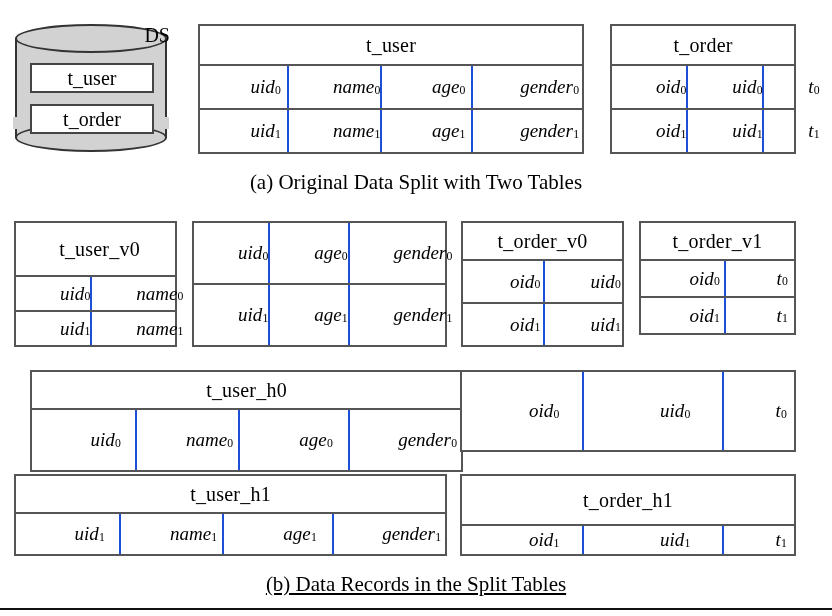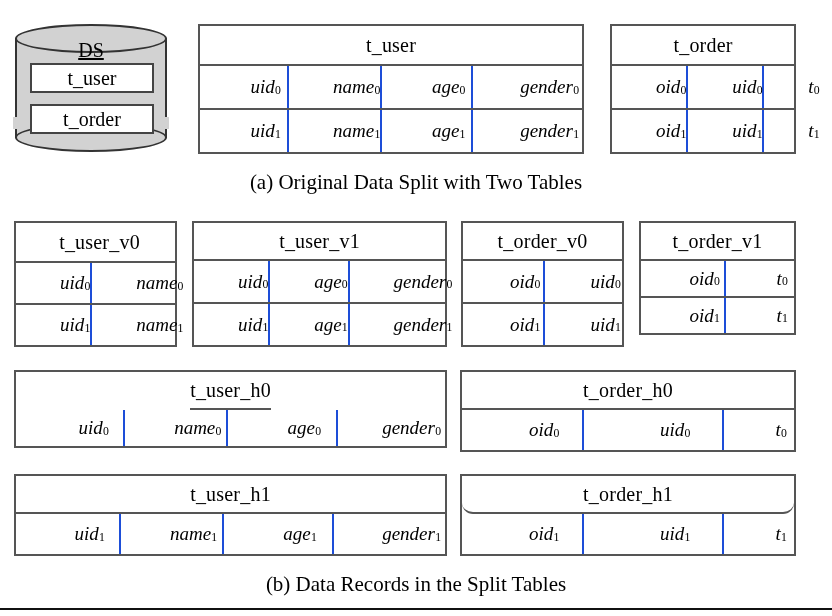--- a/index.html
+++ b/index.html
@@ -114,27 +114,26 @@
     left: 1px;
     top: 95px;
     width: 156px;
     height: 12px;
     background: #d2d2d2;
     z-index: 2;
   }
   .cyl-label {
     position: absolute;
     left: 0;
-    top: 16px;
+    top: 1px;
     width: 158px;
-    text-align: center;
+    text-align: right;
     font-size: 20px;
     z-index: 6;
     line-height: 24px;
-    text-decoration: underline;
   }
   .cyl-item {
     position: absolute;
     left: 18px;
     width: 124px;
     height: 30px;
     background: #ffffff;
     border: 2px solid #444;
     box-sizing: border-box;
     display: flex;
@@ -251,21 +250,21 @@
     <div class="tcell">
         <i>t</i>
         <sub>1</sub>
       </div>
   </div>
 </div>
 
 <div class="caption" style="top:170px;">(a) Original Data Split with Two Tables</div>
 
 <div class="tbl" style="left:14px; top:221px; width:163px; height:126px;">
-  <div class="thead" style="height:40px;padding-left:8px;">t_user_v0</div>
+  <div class="thead" style="height:54px;padding-left:8px;">t_user_v0</div>
   <div class="trow">
     <div class="tcell" style="flex:0 0 70px;">
         <i>uid</i>
         <sub>0</sub>
       </div>
     <div class="tcell">
         <i>name</i>
         <sub>0</sub>
       </div>
   </div>
@@ -275,21 +274,20 @@
         <sub>1</sub>
       </div>
     <div class="tcell">
         <i>name</i>
         <sub>1</sub>
       </div>
   </div>
 </div>
 
 <div class="tbl" style="left:192px; top:221px; width:255px; height:126px;">
-  <div class="thead" style="height:38px;">t_user_v1</div>
   <div class="trow">
     <div class="tcell" style="flex:0 0 66px;">
         <i>uid</i>
         <sub>0</sub>
       </div>
     <div class="tcell" style="flex:0 0 72px;">
         <i>age</i>
         <sub>0</sub>
       </div>
     <div class="tcell">
@@ -354,21 +352,21 @@
         <i>oid</i>
         <sub>1</sub>
       </div>
     <div class="tcell">
         <i>t</i>
         <sub>1</sub>
       </div>
   </div>
 </div>
 
-<div class="tbl" style="left:14px; top:370px; width:433px; height:78px;align-items:center;">
+<div class="tbl" style="left:30px; top:370px; width:433px; height:102px;">
   <div class="thead" style="height:38px;">t_user_h0</div>
   <div class="trow">
     <div class="tcell" style="flex:0 0 103px;">
         <i>uid</i>
         <sub>0</sub>
       </div>
     <div class="tcell" style="flex:0 0 103px;">
         <i>name</i>
         <sub>0</sub>
       </div>
@@ -377,21 +375,20 @@
         <sub>0</sub>
       </div>
     <div class="tcell">
         <i>gender</i>
         <sub>0</sub>
       </div>
   </div>
 </div>
 
 <div class="tbl" style="left:460px; top:370px; width:336px; height:82px;">
-  <div class="thead" style="height:38px;">t_order_h0</div>
   <div class="trow">
     <div class="tcell" style="flex:0 0 120px;">
         <i>oid</i>
         <sub>0</sub>
       </div>
     <div class="tcell" style="flex:0 0 140px;">
         <i>uid</i>
         <sub>0</sub>
       </div>
     <div class="tcell">
@@ -417,32 +414,32 @@
         <sub>1</sub>
       </div>
     <div class="tcell">
         <i>gender</i>
         <sub>1</sub>
       </div>
   </div>
 </div>
 
 <div class="tbl" style="left:460px; top:474px; width:336px; height:82px;">
-  <div class="thead" style="height:38px;border-radius:11px;">t_order_h1</div>
+  <div class="thead" style="height:50px;">t_order_h1</div>
   <div class="trow">
     <div class="tcell" style="flex:0 0 120px;">
         <i>oid</i>
         <sub>1</sub>
       </div>
     <div class="tcell" style="flex:0 0 140px;">
         <i>uid</i>
         <sub>1</sub>
       </div>
     <div class="tcell">
         <i>t</i>
         <sub>1</sub>
       </div>
   </div>
 </div>
 
-<div class="caption" style="top:572px;">(b) Data Records in the Split Tables</div>
+<div class="caption" style="top:572px;text-decoration:underline;">(b) Data Records in the Split Tables</div>
 
 <div class="rule" style="top:608px;"></div>
 
 </body></html>

